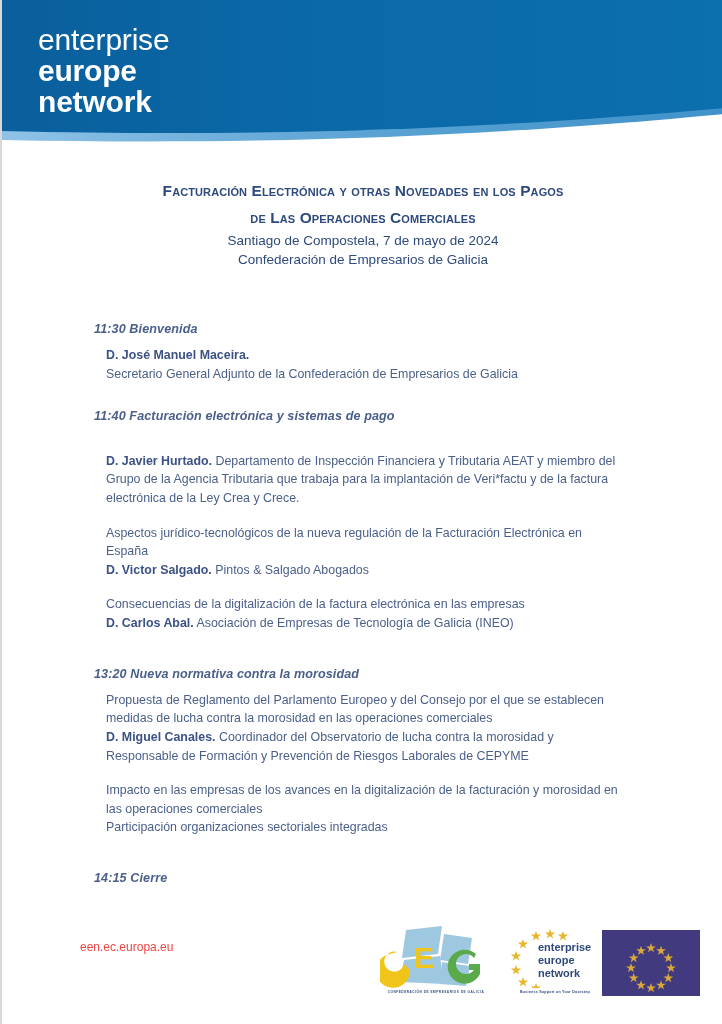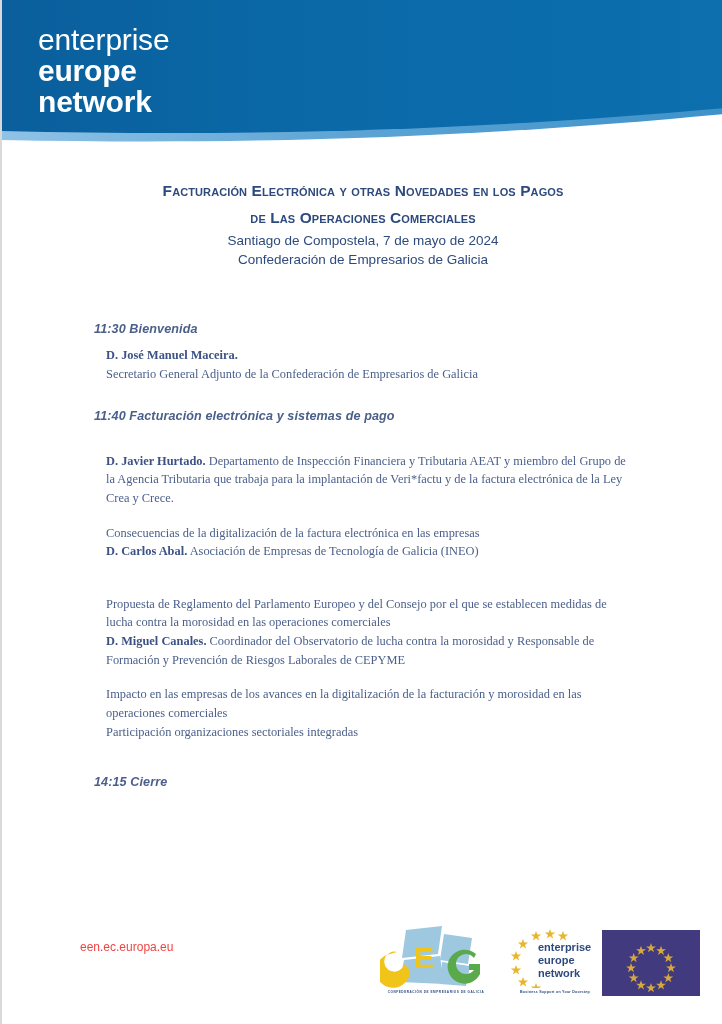--- a/index.html
+++ b/index.html
@@ -100,21 +100,20 @@
   .slot-head {
     font-style: italic;
     font-weight: 700;
     font-size: 12.6px;
     color: #4a5f8a;
     margin: 0 0 10px 0;
     letter-spacing: 0.1px;
   }
   .slot-body {
     margin: 0 12px 0 12px;
-    font-family: Liberation Serif, serif;
   }
   .entry {
     margin: 0 0 16px 0;
     font-size: 12.4px;
     line-height: 1.50;
     color: #4a5f8a;
   }
   .entry:last-child { margin-bottom: 0; }
   .entry .speaker { font-weight: 700; color: #3c5285; }
   .spacer-m { height: 26px; }
@@ -244,30 +243,36 @@
 
     <div class="slot">
       <div class="slot-head">11:40  Facturación electrónica y sistemas de pago</div>
       <div class="slot-body">
         <p class="entry">
           <br>
           <span class="speaker">D. Javier Hurtado.</span>
           <span>Departamento de Inspección Financiera y Tributaria AEAT y miembro del Grupo de la Agencia Tributaria que trabaja para la implantación de Veri*factu y de la factura electrónica de la Ley Crea y Crece.</span>
         </p>
         <p class="entry">
+          <span>Aspectos jurídico-tecnológicos de la nueva regulación de la Facturación Electrónica en España</span><br>
+          <span class="speaker">D. Victor Salgado.</span>
+          <span>Pintos &amp; Salgado Abogados</span>
+        </p>
+        <p class="entry">
           <span>Consecuencias de la digitalización de la factura electrónica en las empresas</span><br>
           <span class="speaker">D. Carlos Abal.</span>
           <span>Asociación de Empresas de Tecnología de Galicia (INEO)</span>
         </p>
       </div>
     </div>
 
     <div class="spacer-l"></div>
 
     <div class="slot">
+      <div class="slot-head">13:20 Nueva normativa contra la morosidad</div>
       <div class="slot-body">
         <p class="entry">
           <span>Propuesta de Reglamento del Parlamento Europeo y del Consejo por el que se establecen medidas de lucha contra la morosidad en las operaciones comerciales</span><br>
           <span class="speaker">D. Miguel Canales.</span>
           <span>Coordinador del Observatorio de lucha contra la morosidad y Responsable de Formación y Prevención de Riesgos Laborales de CEPYME</span>
         </p>
         <p class="entry">
           <span>Impacto en las empresas de los avances en la digitalización de la facturación y morosidad en las operaciones comerciales</span><br>
           <span>Participación organizaciones sectoriales integradas</span>
         </p>

